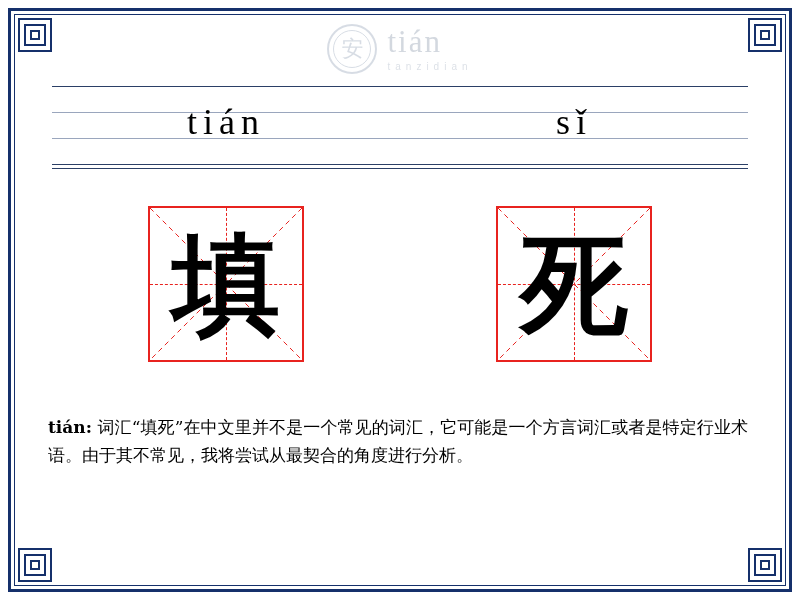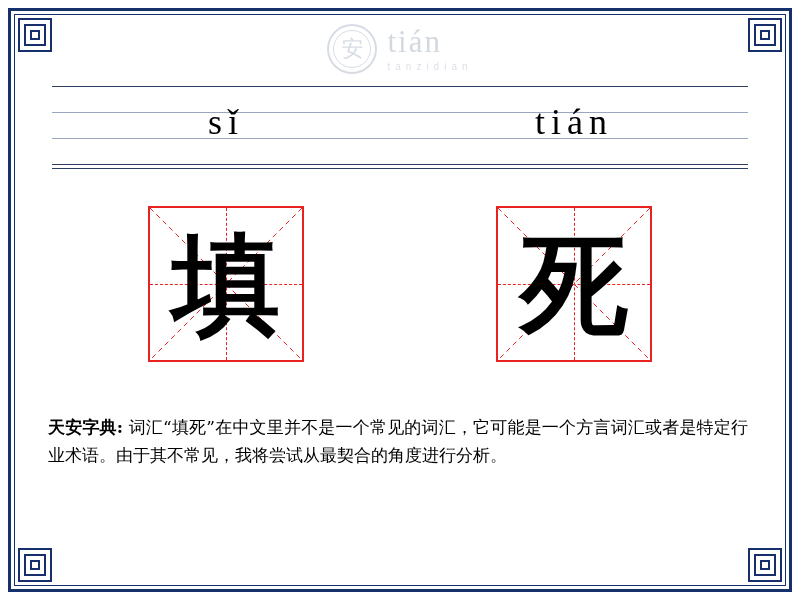--- a/index.html
+++ b/index.html
@@ -267,22 +267,22 @@
     </div>
   </div>
 
   <div class="staff">
     <div class="line solid-top"></div>
     <div class="line mid1"></div>
     <div class="line mid2"></div>
     <div class="line solid-bottom"></div>
     <div class="line solid-bottom2"></div>
     <div class="pinyin-row">
+      <div class="pinyin-cell">tián</div>
       <div class="pinyin-cell">sǐ</div>
-      <div class="pinyin-cell">tián</div>
     </div>
   </div>
 
   <div class="chars">
     <div class="char-cell">
       <div class="tianzige">
         <div class="diag">
           <svg width="152" height="152" viewBox="0 0 152 152">
             <line x1="0" y1="0" x2="152" y2="152" stroke="#e8231f" stroke-width="1" stroke-dasharray="5,4"></line>
             <line x1="152" y1="0" x2="0" y2="152" stroke="#e8231f" stroke-width="1" stroke-dasharray="5,4"></line>
@@ -302,16 +302,16 @@
           </svg>
         </div>
         <div class="h-dash"></div>
         <div class="v-dash"></div>
         <div class="hanzi">死</div>
       </div>
     </div>
   </div>
 
   <div class="explanation">
-    <span class="label">天安字典:</span><span> 词汇“填死”在中文里并不是一个常见的词汇，它可能是一个方言词汇或者是特定行业术语。由于其不常见，我将尝试从最契合的角度进行分析。</span>
+    <span class="label">tián:</span><span> 词汇“填死”在中文里并不是一个常见的词汇，它可能是一个方言词汇或者是特定行业术语。由于其不常见，我将尝试从最契合的角度进行分析。</span>
   </div>
 
 </div>
 
 </body></html>

